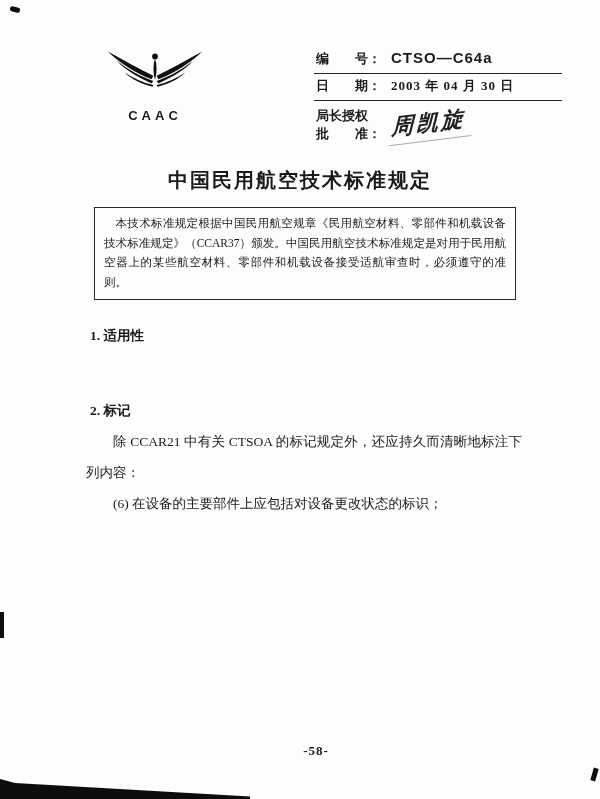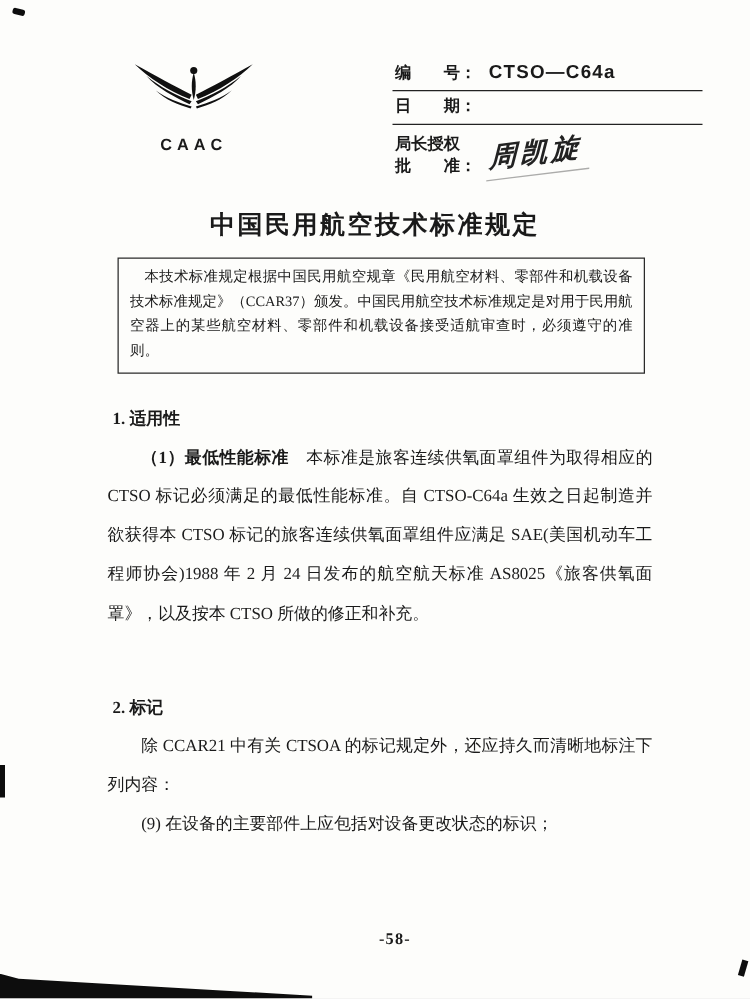--- a/index.html
+++ b/index.html
@@ -112,48 +112,48 @@
       <div class="logo-caption">CAAC</div>
     </div>
 
     <div class="hdr-table">
       <div class="hdr-row">
         <span class="hdr-label">编　　号：</span>
         <span class="hdr-value docno">CTSO—C64a</span>
       </div>
       <div class="hdr-row">
         <span class="hdr-label">日　　期：</span>
+        <span class="hdr-value">2003 年 04 月 30 日</span>
       </div>
       <div class="hdr-row approval">
         <span class="approval-labels">
           <span class="approval-top">局长授权</span>
           <span class="approval-bottom">批　　准：</span>
         </span>
         <span class="signature">周凯旋</span>
       </div>
     </div>
   </div>
 
   <div class="doc-title">中国民用航空技术标准规定</div>
 
   <div class="notice-box">本技术标准规定根据中国民用航空规章《民用航空材料、零部件和机载设备技术标准规定》（CCAR37）颁发。中国民用航空技术标准规定是对用于民用航空器上的某些航空材料、零部件和机载设备接受适航审查时，必须遵守的准则。</div>
 
 
   <div class="body-text">
 
     <p class="sec-heading">1. 适用性</p>
 
-    <p class="para"><span class="lead">（1）最低性能标准</span><span>　本标准是旅客连续供氧面罩组件为取得相应的 CTSO 标记必须满足的最低性能标准。自 CTSO-C64a 生效之日起制造并欲获得本 CTSO 标记的旅客连续供氧面罩组件应满足 SAE(美国机动车工程师协会)1988 年 2 月 24 日发布的航空航天标准 AS8025《旅客供氧面罩》，以及按本 CTSO 所做的修正和补充。</span></p>
 
 
     <p class="sec-heading sec-gap">2. 标记</p>
 
     <p class="para">除 CCAR21 中有关 CTSOA 的标记规定外，还应持久而清晰地标注下列内容：</p>
 
-    <p class="item">(9) 在设备的主要部件上应包括对设备更改状态的标识；</p>
+    <p class="item">(6) 在设备的主要部件上应包括对设备更改状态的标识；</p>
   </div>
 
   <div class="page-number">-58-</div>
 
   <div class="artifact artifact-tl"></div>
   <div class="artifact artifact-left"></div>
   <div class="artifact artifact-bl"></div>
   <div class="artifact artifact-br"></div>
 
 </div>

